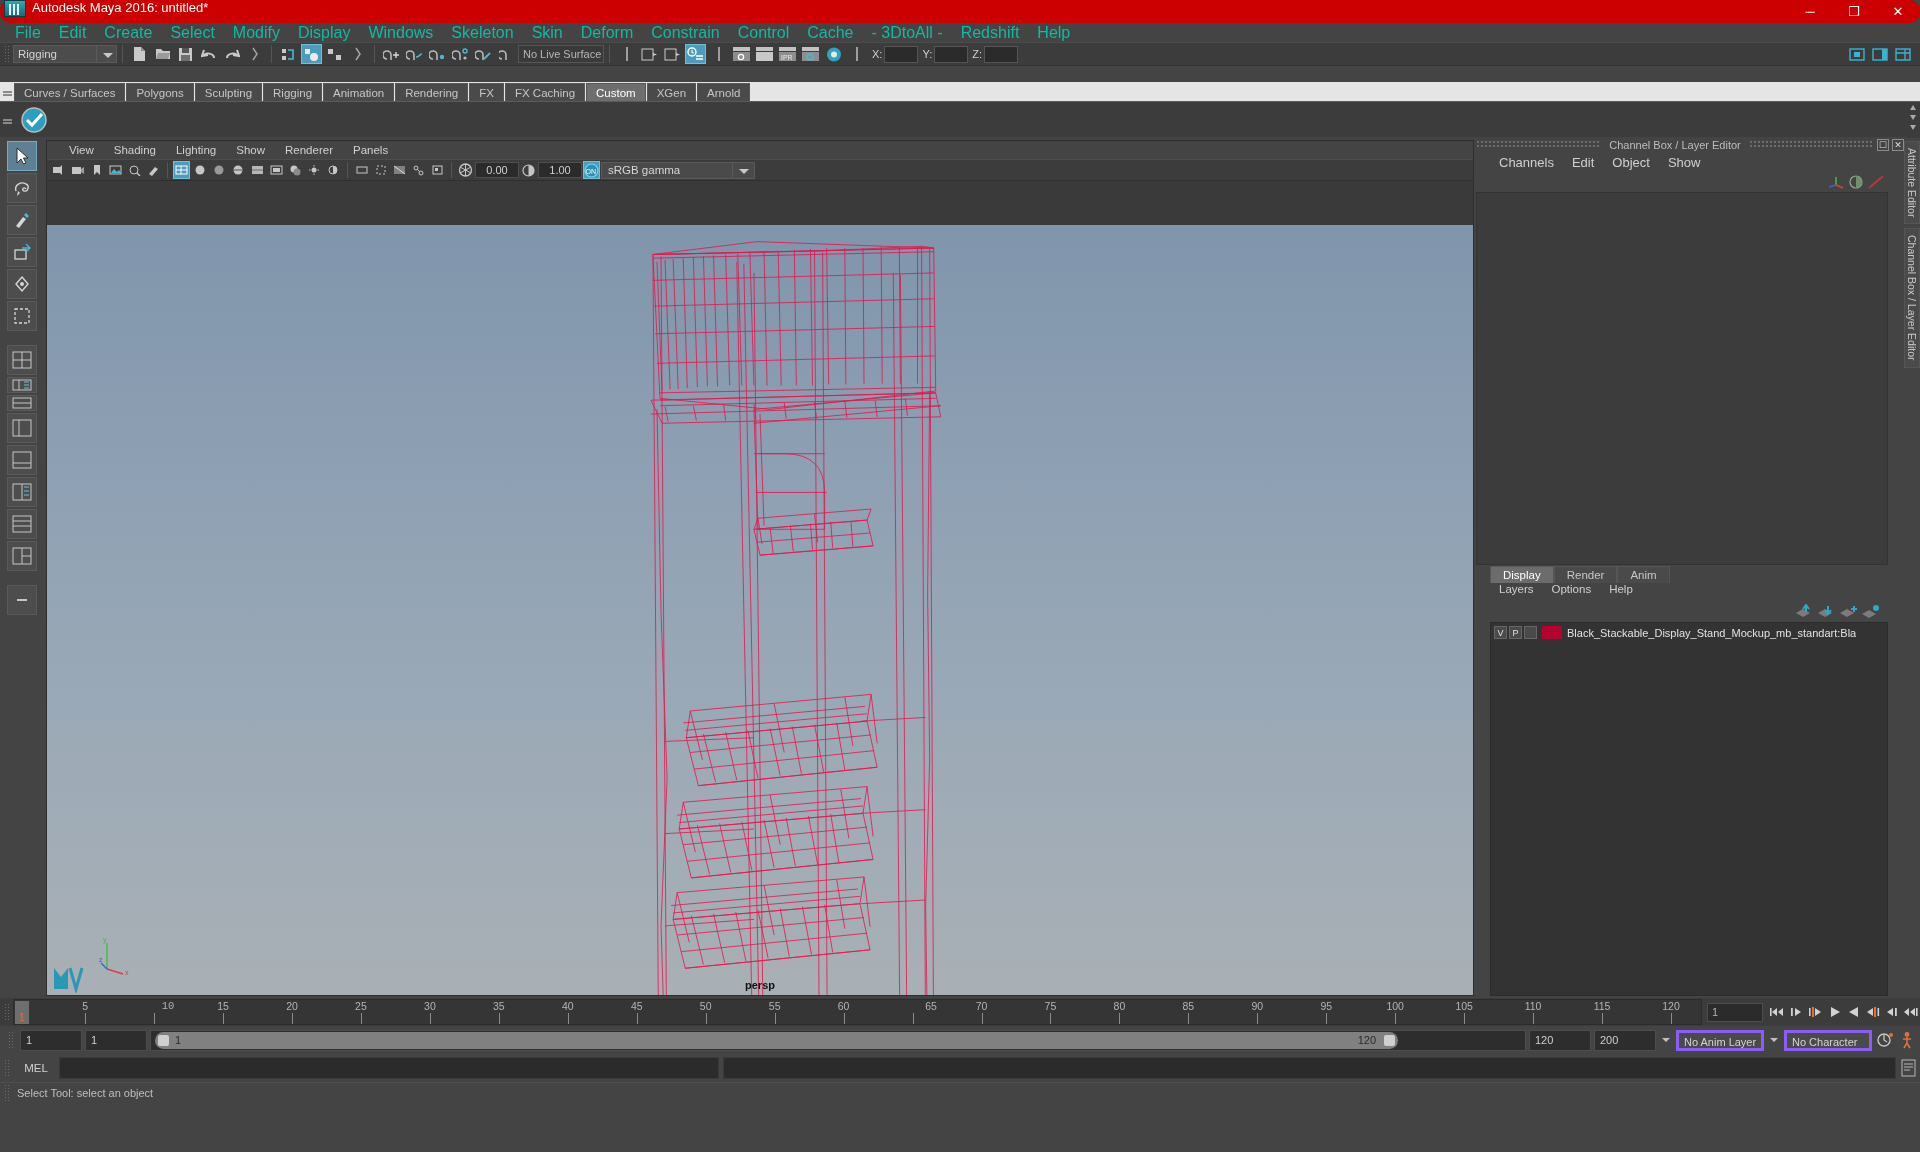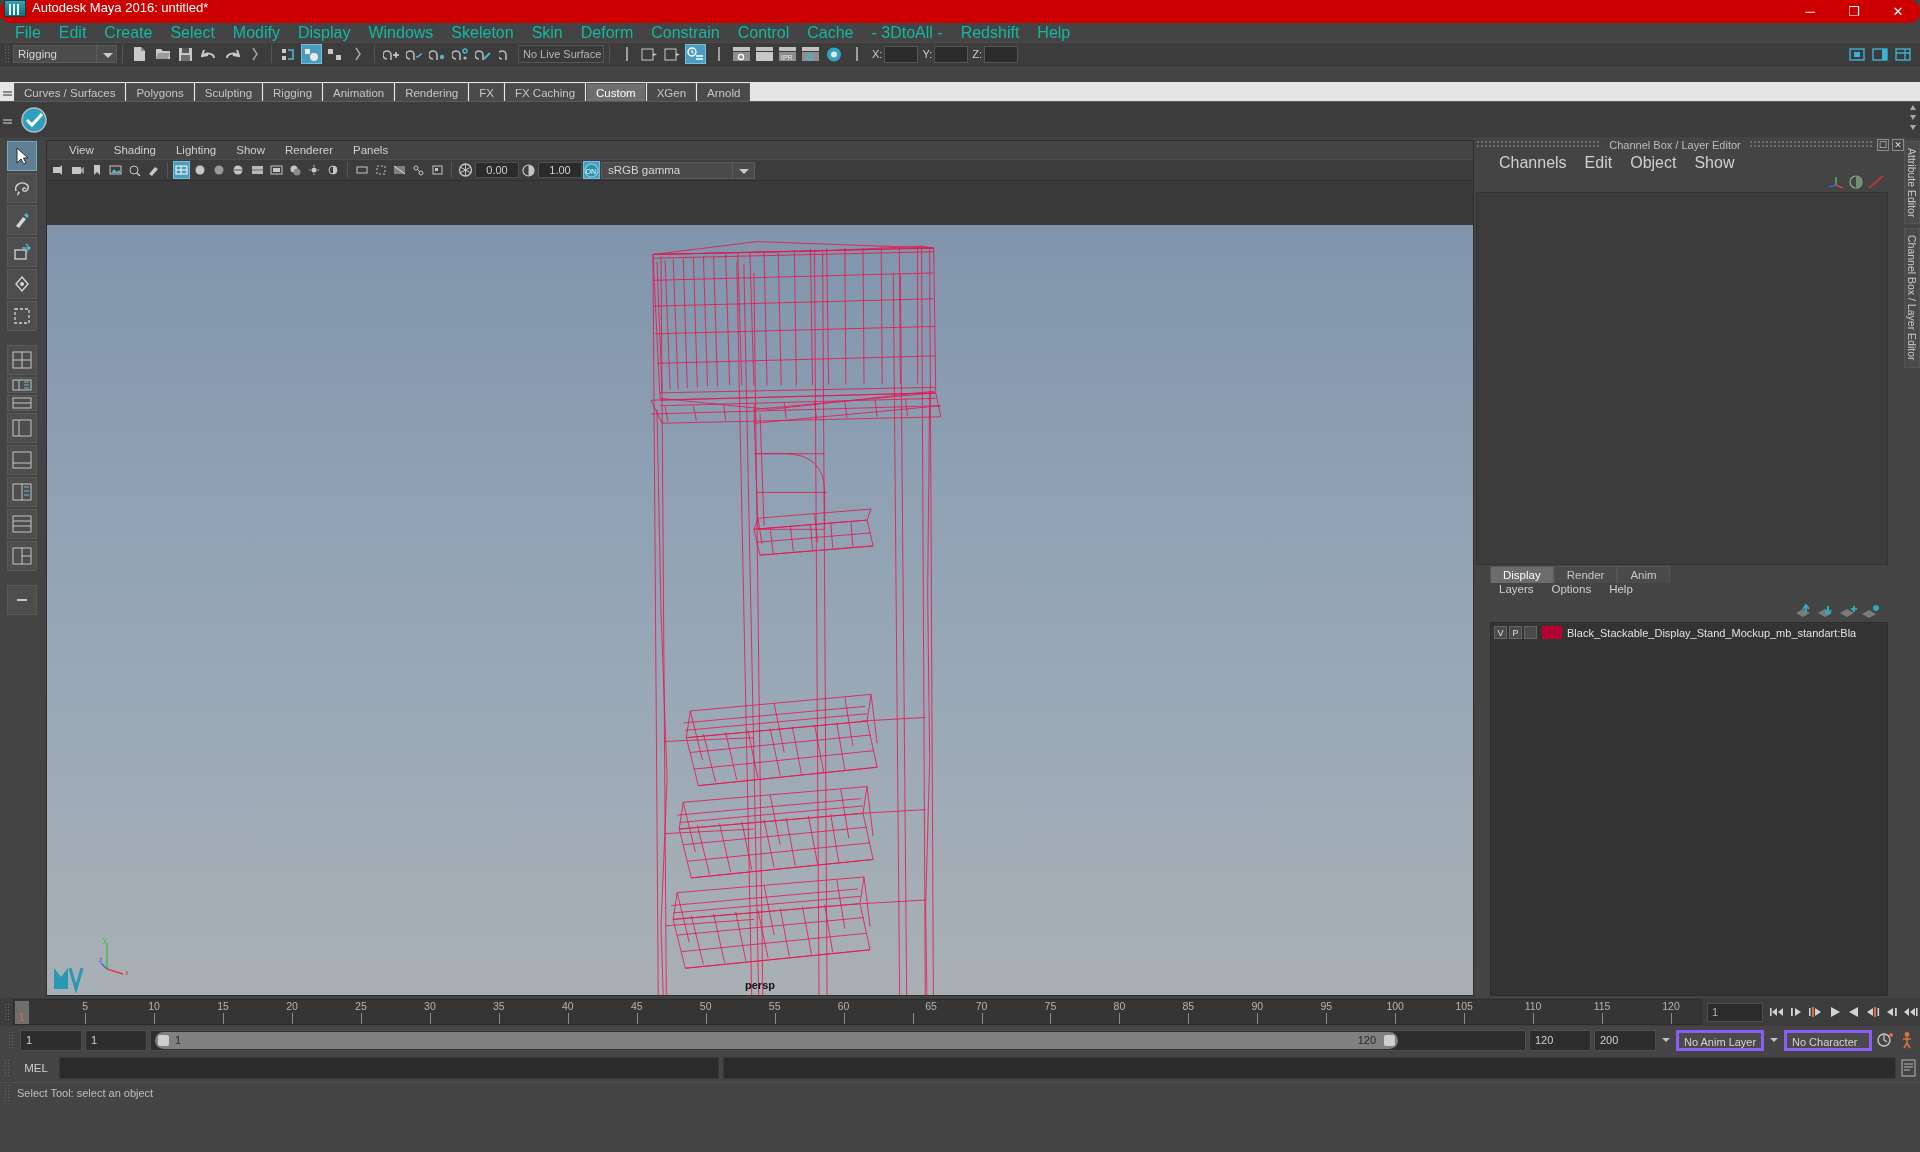--- a/index.html
+++ b/index.html
@@ -78,21 +78,21 @@
   #maya-logo{ position:absolute; left:4px; bottom:2px; width:34px; height:34px; }
 
   
   #rightdock{ width:444px; background:#444; display:flex; }
   #rpanel{ flex:1; display:flex; flex-direction:column; }
   #rpanel-title{ height:16px; display:flex; align-items:center; font-size:11px; color:#bdbdbd; position:relative;}
   .dotfill{ flex:1; height:8px; background-image:radial-gradient(#6d6d6d 1px, transparent 1px); background-size:4px 4px; background-position:0 3px; }
   #rpanel-title .tt{ padding:0 8px; }
   .tinybtn{ width:12px; height:12px; border:1px solid #8c8c8c; margin-left:3px; position:relative; font-size:9px; line-height:10px; text-align:center; color:#ddd;}
   #cbmenu{ height:19px; background:#444; display:flex; align-items:center; padding-left:14px;}
-  #cbmenu .cmi{ padding:0 9px; font-size:16px; color:#d0d0d0;}
+  #cbmenu .cmi{ padding:0 9px; font-size:13px; color:#d0d0d0;}
   #cb-icons{ height:20px; display:flex; justify-content:flex-end; align-items:center; padding-right:18px; }
   #channelbox{ flex:1; background:#3c3c3c; border:1px solid #333; margin:0 16px 0 0; }
   #layer-tabs{ height:18px; display:flex; align-items:flex-end; padding-left:14px; }
   .ltab{ height:17px; line-height:17px; padding:0 12px; font-size:11.5px; color:#c6c6c6; background:#4a4a4a; border:1px solid #565656; border-bottom:none; }
   .ltab.act{ background:#6c6c6c; color:#fff;}
   #layer-menu{ height:19px; display:flex; padding-left:14px; background:#444;}
   #layer-menu .lmi{ padding:0 9px; font-size:11.5px; color:#d0d0d0;}
   #layer-toolrow{ height:20px; display:flex; justify-content:flex-end; align-items:center; padding-right:22px; }
   #layerlist{ flex:1; background:#333333; border:1px solid #2b2b2b; margin:0 16px 2px 14px; padding-top:2px;}
   .layerrow{ height:16px; display:flex; align-items:center; padding-left:3px; }
@@ -949,21 +949,21 @@
 
 <div id="timeslider">
   <div class="grip"></div>
   <div id="timeline">
     <div id="cur-key">
       <span>1</span>
     </div>
   <div class="tick" style="left: 71.1597px;"></div>
       <div class="tlab" style="left: 71.1597px;">5</div>
       <div class="tick" style="left: 140.109px;"></div>
-      <div class="tlab" style="left: 140px;">10</div>
+      <div class="tlab" style="left: 154px; font-family: Liberation Mono, monospace;">10</div>
       <div class="tick" style="left: 209.059px;"></div>
       <div class="tlab" style="left: 209.059px;">15</div>
       <div class="tick" style="left: 278.008px;"></div>
       <div class="tlab" style="left: 278.008px;">20</div>
       <div class="tick" style="left: 346.958px;"></div>
       <div class="tlab" style="left: 346.958px;">25</div>
       <div class="tick" style="left: 415.908px;"></div>
       <div class="tlab" style="left: 415.908px;">30</div>
       <div class="tick" style="left: 484.857px;"></div>
       <div class="tlab" style="left: 484.857px;">35</div>

